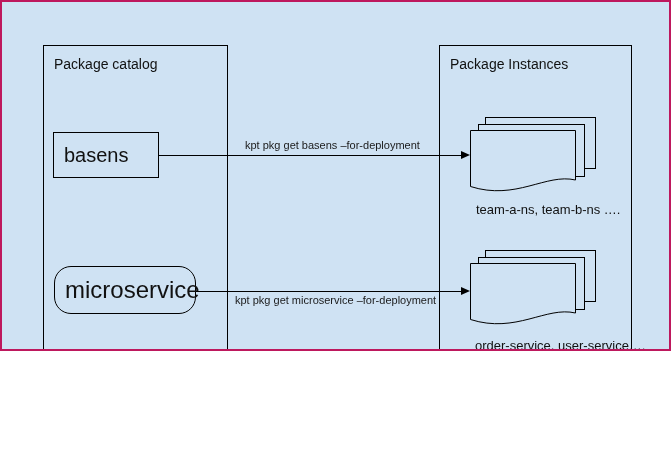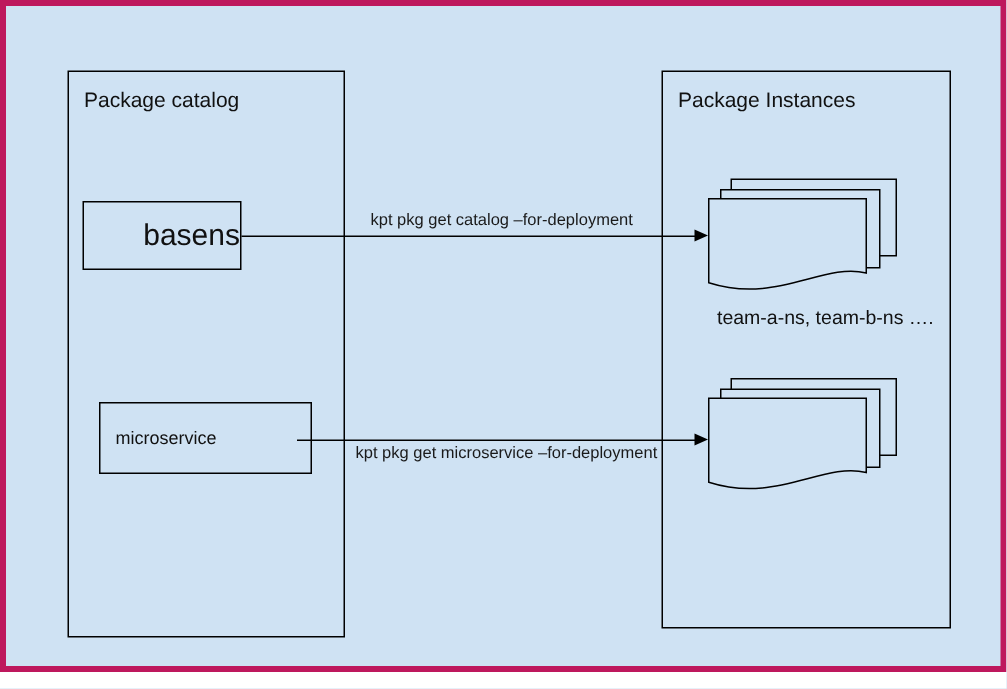--- a/index.html
+++ b/index.html
@@ -4,23 +4,23 @@
 <style>
   * { margin: 0; padding: 0; box-sizing: border-box; }
   html, body { background: #ffffff; }
   body {
     font-family: "Liberation Sans", sans-serif;
     color: #0d0d0d;
   }
   .canvas {
     position: relative;
     width: 671px;
-    height: 448px;
+    height: 351px;
     background: #cfe2f3;
-    border: 4px solid #be185d;
+    border: 2px solid #be185d;
     overflow: hidden;
   }
   .group-box {
     position: absolute;
     border: 1px solid #000000;
     background: transparent;
   }
   .group-title {
     position: absolute;
     left: 10px;
@@ -77,46 +77,47 @@
 </style>
 </head>
 <body>
 
 <div class="canvas">
 
   <div class="group-box" style="left:41px; top:43px; width:185px; height:378px;">
     <div class="group-title">Package catalog</div>
   </div>
 
-  <div class="pkg-box" style="left:51px; top:130px; width:106px; height:46px;justify-content:flex-end;">
+  <div class="pkg-box" style="left:51px; top:130px; width:106px; height:46px;">
     <span>basens</span>
   </div>
 
-  <div class="pkg-box" style="left:62px; top:264px; width:142px; height:48px; font-size:12px;">
+  <div class="pkg-box" style="left:52px; top:264px; width:142px; height:48px; font-size:24px;border-radius:17px;">
     <span>microservice</span>
   </div>
 
   <div class="group-box" style="left:437px; top:43px; width:193px; height:372px;">
     <div class="group-title">Package Instances</div>
   </div>
 
-  <div class="arrow-label" style="left:243px; top:137px;">kpt pkg get catalog –for-deployment</div>
+  <div class="arrow-label" style="left:243px; top:137px;">kpt pkg get basens –for-deployment</div>
   <div class="arrow-line" style="left:157px; top:153px; width:303px;"></div>
   <div class="arrow-head" style="left:459px; top:149px;"></div>
 
   <div class="arrow-label" style="left:233px; top:292px;">kpt pkg get microservice –for-deployment</div>
   <div class="arrow-line" style="left:194px; top:289px; width:266px;"></div>
   <div class="arrow-head" style="left:459px; top:285px;"></div>
 
   <svg class="doc-stack" style="left:466px; top:112px;" viewBox="0 0 132 84">
     <rect x="17.5" y="3.5" width="110" height="51" fill="#cfe2f3" stroke="#000000" stroke-width="1"></rect>
     <rect x="10.5" y="10.5" width="106" height="52" fill="#cfe2f3" stroke="#000000" stroke-width="1"></rect>
     <path d="M2.5,16.5 L107.5,16.5 L107.5,66 C78,59 48,87 2.5,72.5 Z" fill="#cfe2f3" stroke="#000000" stroke-width="1"></path>
   </svg>
   <div class="stack-caption" style="left:460px; top:200px;">team-a-ns, team-b-ns ….</div>
 
   <svg class="doc-stack" style="left:466px; top:245px;" viewBox="0 0 132 84">
     <rect x="17.5" y="3.5" width="110" height="51" fill="#cfe2f3" stroke="#000000" stroke-width="1"></rect>
     <rect x="10.5" y="10.5" width="106" height="52" fill="#cfe2f3" stroke="#000000" stroke-width="1"></rect>
     <path d="M2.5,16.5 L107.5,16.5 L107.5,66 C78,59 48,87 2.5,72.5 Z" fill="#cfe2f3" stroke="#000000" stroke-width="1"></path>
   </svg>
+  <div class="stack-caption" style="left:459px; top:336px;">order-service, user-service….</div>
 
 </div>
 
 </body></html>

